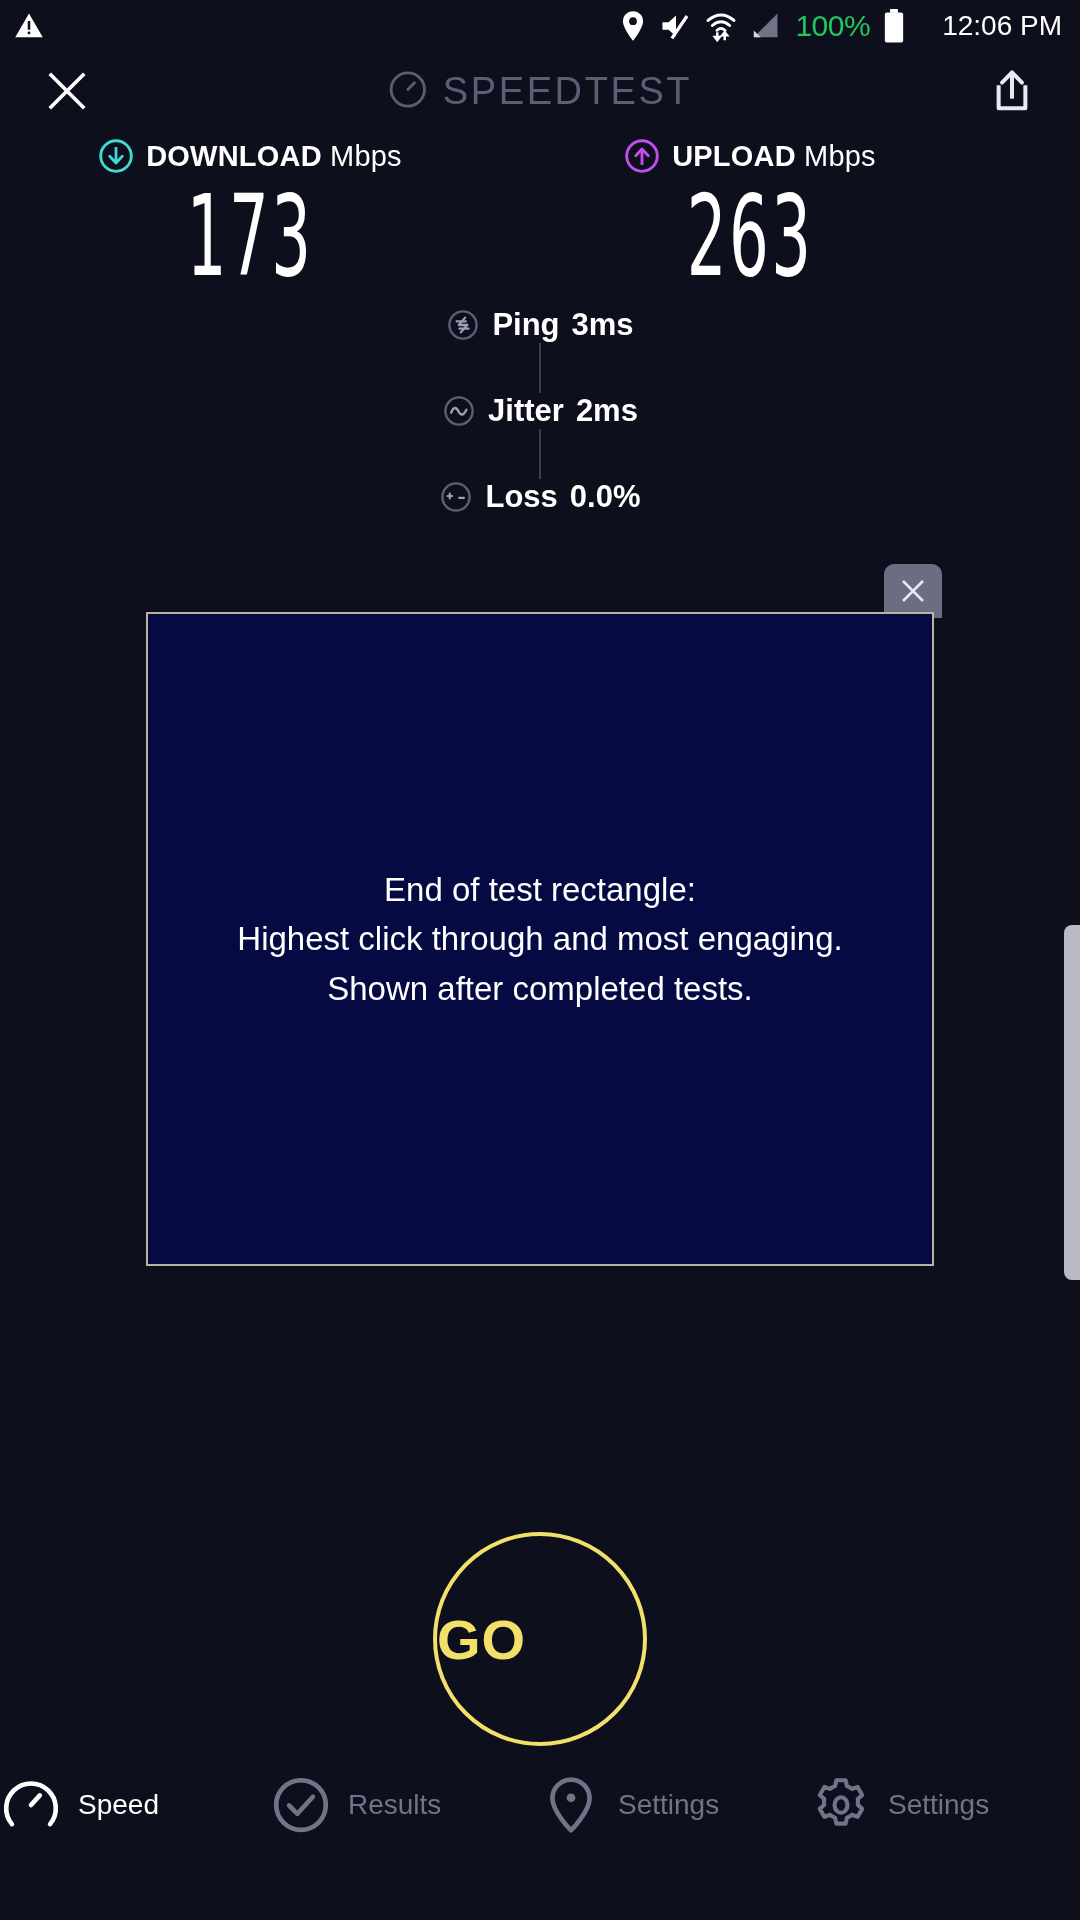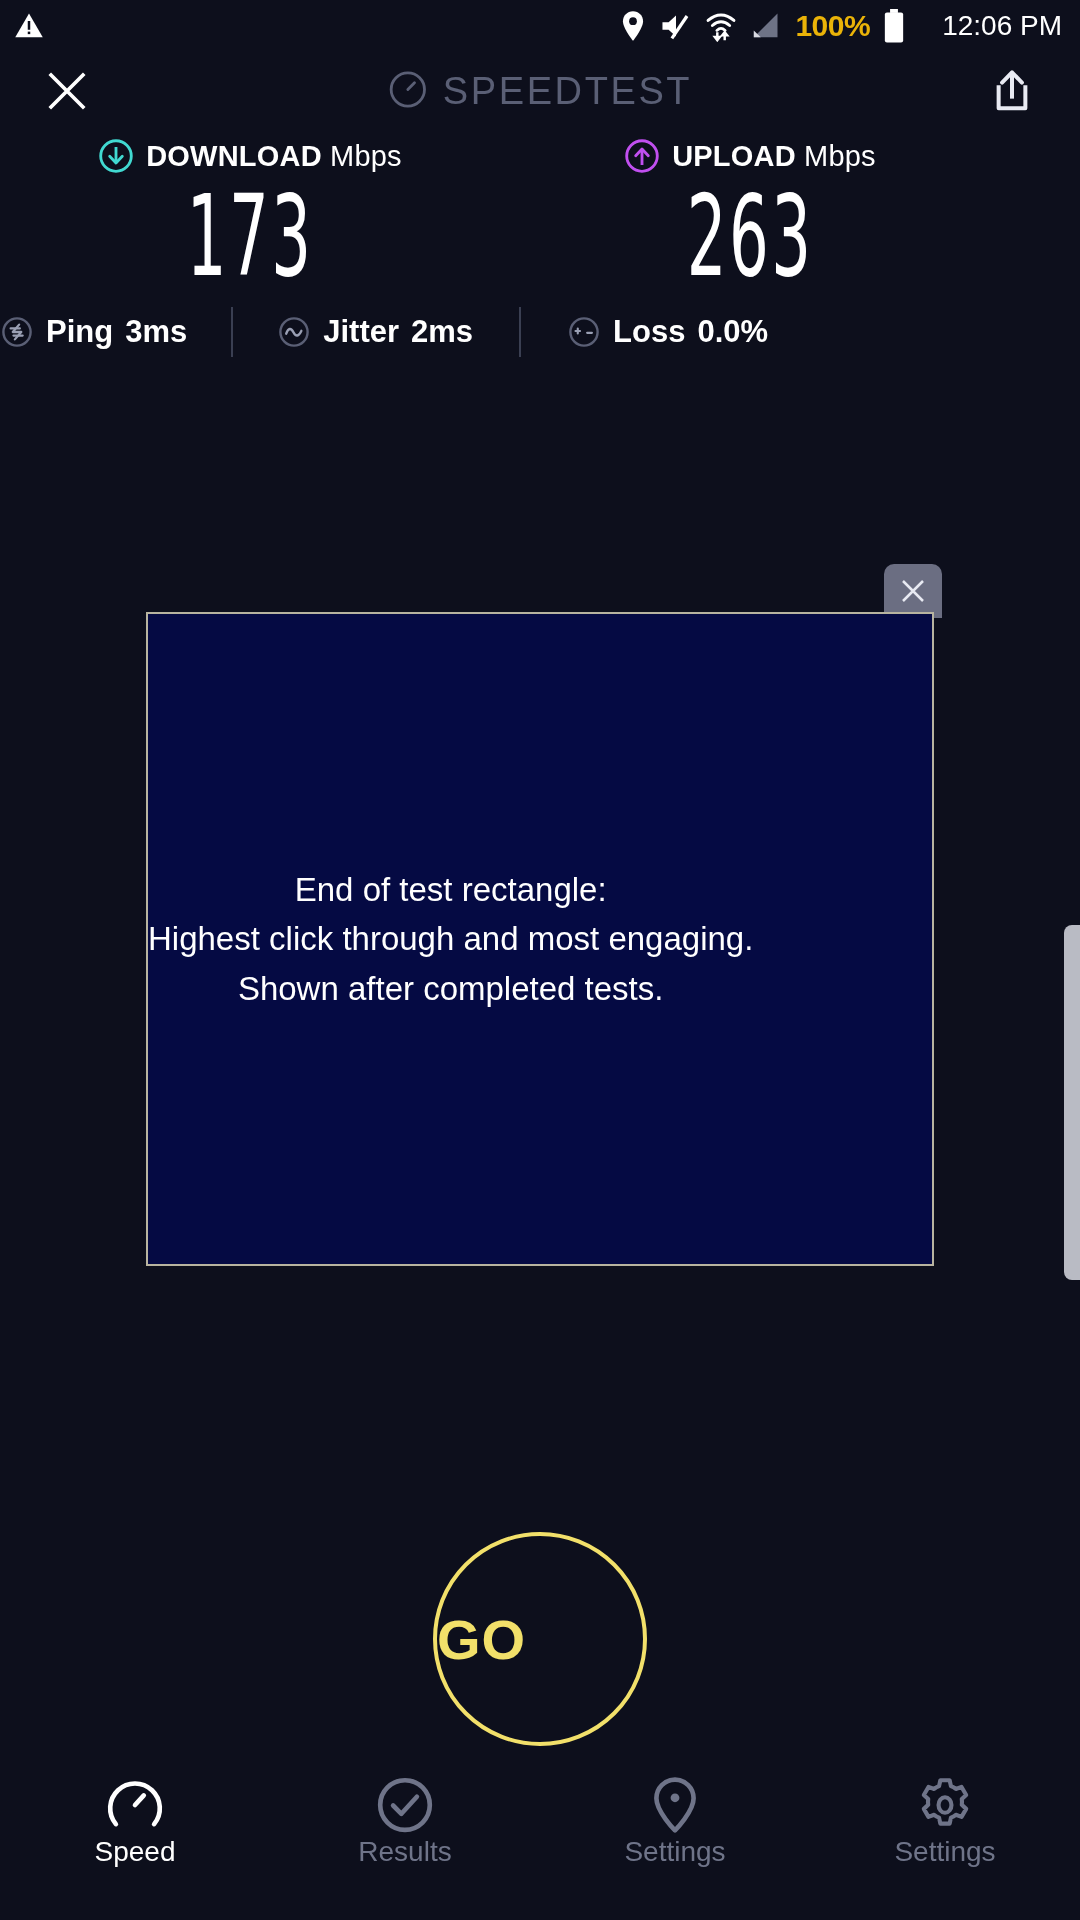--- a/index.html
+++ b/index.html
@@ -20,22 +20,22 @@
     position:absolute; top:0; left:0;
     width:1080px; height:52px;
     display:flex; align-items:center;
     padding:0 18px 0 14px;
     color:#ffffff;
   }
   .sb-left { display:flex; align-items:center; gap:10px; }
   .sb-spacer { flex:1; }
   .sb-right { display:flex; align-items:center; gap:13px; }
   .sb-batt-pct {
-    font-size:30px; font-weight:700; letter-spacing:-0.5px;
-    color:#eab308; margin-left:2px;
+    font-size:30px; font-weight:400; letter-spacing:-0.5px;
+    color:#22c55e; margin-left:2px;
   }
   .sb-time {
     font-size:28px; font-weight:400; letter-spacing:0px;
     color:#ffffff; margin-left:24px;
   }
   .icon-svg { display:block; }
 
   
   .header {
     position:absolute; top:52px; left:0;
@@ -87,22 +87,22 @@
     font-size:112px;
     font-weight:300;
     line-height:1.02;
     color:#ffffff;
     transform:scaleX(0.62);
     letter-spacing:4px;
     margin-top:2px;
   }
 
   .stats-row {
-    display:flex; align-items:center; 
-    width:1080px; margin-top:14px;
+    display:flex; align-items:center; justify-content:center;
+    width:1080px; margin-top:14px;flex-direction:column;
   }
   .stat {
     display:flex; align-items:center; gap:12px;
   }
   .stat-name {
     font-size:31px; font-weight:700; color:#ffffff;
   }
   .stat-val {
     font-size:31px; font-weight:700; color:#ffffff;
   }
@@ -120,21 +120,21 @@
     background:#6b6e82;
     border-radius:10px 10px 0 0;
     display:flex; align-items:center; justify-content:center;
   }
   .ad-box {
     position:absolute;
     left:146px; top:612px;
     width:788px; height:654px;
     background:#050a43;
     border:2px solid #b8b4a0;
-    display:flex; align-items:center; 
+    display:flex; align-items:center; justify-content:center;
   }
   .ad-text {
     color:#ffffff;
     font-size:33px;
     line-height:1.50;
     text-align:center;
     font-weight:400;
     white-space:pre-line;
   }
 
@@ -166,22 +166,23 @@
 
   
   .bottomnav {
     position:absolute; bottom:0; left:0;
     width:1080px; height:160px;
     display:flex; align-items:flex-start;
     padding-top:14px;
   }
   .nav-item {
     flex:1;
-    display:flex; flex-direction:column;
+    display:flex; flex-direction:row;
     align-items:center; justify-content:flex-start;
+    gap:16px;
   }
   .nav-label {
     font-size:28px;
     color:#6f7489;
   }
   .nav-item.active .nav-label { color:#ffffff; }
 </style>
 </head>
 <body>
 

